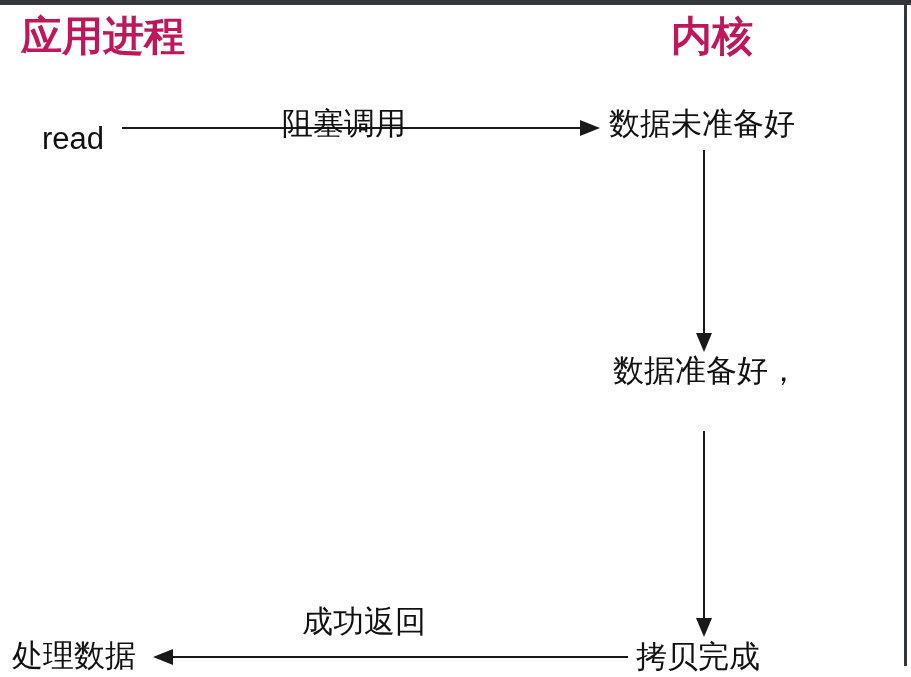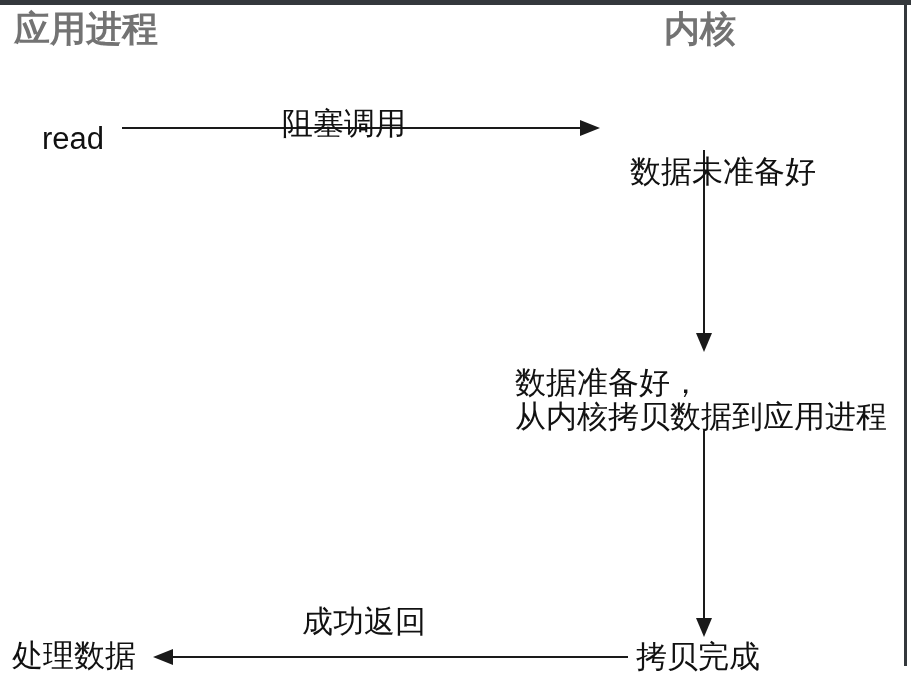--- a/index.html
+++ b/index.html
@@ -24,41 +24,41 @@
     background: #34383c;
   }
   .frame-right {
     position: absolute;
     left: 904px; top: 0;
     width: 3px; height: 666px;
     background: #34383c;
   }
   .hdr {
     position: absolute;
-    margin: 0;
-    font-size: 36px;
+    margin: 7px;
+    font-size: 41px;
     font-weight: 700;
     line-height: 46px;
     white-space: nowrap;
-    color: #737373;
+    color: #be185d;
   }
   .hdr-left  { left: 14px;  top: 6px; }
   .hdr-right { left: 664px; top: 6px; text-align: right; }
 
   .node, .edge-label {
     position: absolute;
     font-size: 31px;
     line-height: 36px;
     white-space: nowrap;
     color: #111111;
   }
   .node-read          { left: 42px;  top: 121px; }
-  .node-not-ready     { left: 630px; top: 106px; margin-top: 48px; }
-  .node-ready         { left: 515px; top: 366px; width: 382px;
-                        line-height: 34px; white-space: normal; }
+  .node-not-ready     { left: 609px; top: 106px; }
+  .node-ready         { left: 515px; top: 354px; width: 382px;
+                        text-align: center; line-height: 34px; white-space: normal; }
   .node-copy-done     { left: 636px; top: 639px; }
   .node-process-data  { left: 12px;  top: 638px; }
 
   .label-blocking-call { left: 282px; top: 78px; margin-top: 28px;  }
   .label-success-return{ left: 302px; top: 604px; }
 
   .overlay {
     position: absolute;
     left: 0; top: 0;
     pointer-events: none;
@@ -101,20 +101,19 @@
       <polygon points="153,657 173,649 173,665"></polygon>
     </g>
   </svg>
 
   <div class="node node-read">read</div>
   <div class="node node-process-data">处理数据</div>
 
   <div class="node node-not-ready">数据未准备好</div>
   <div class="node node-ready">
     <div>数据准备好，</div>
-    <div>从内核拷贝数据到应用进程</div>
   </div>
   <div class="node node-copy-done">拷贝完成</div>
 
   <div class="edge-label label-blocking-call">阻塞调用</div>
   <div class="edge-label label-success-return">成功返回</div>
 
 </div>
 
 </body></html>

